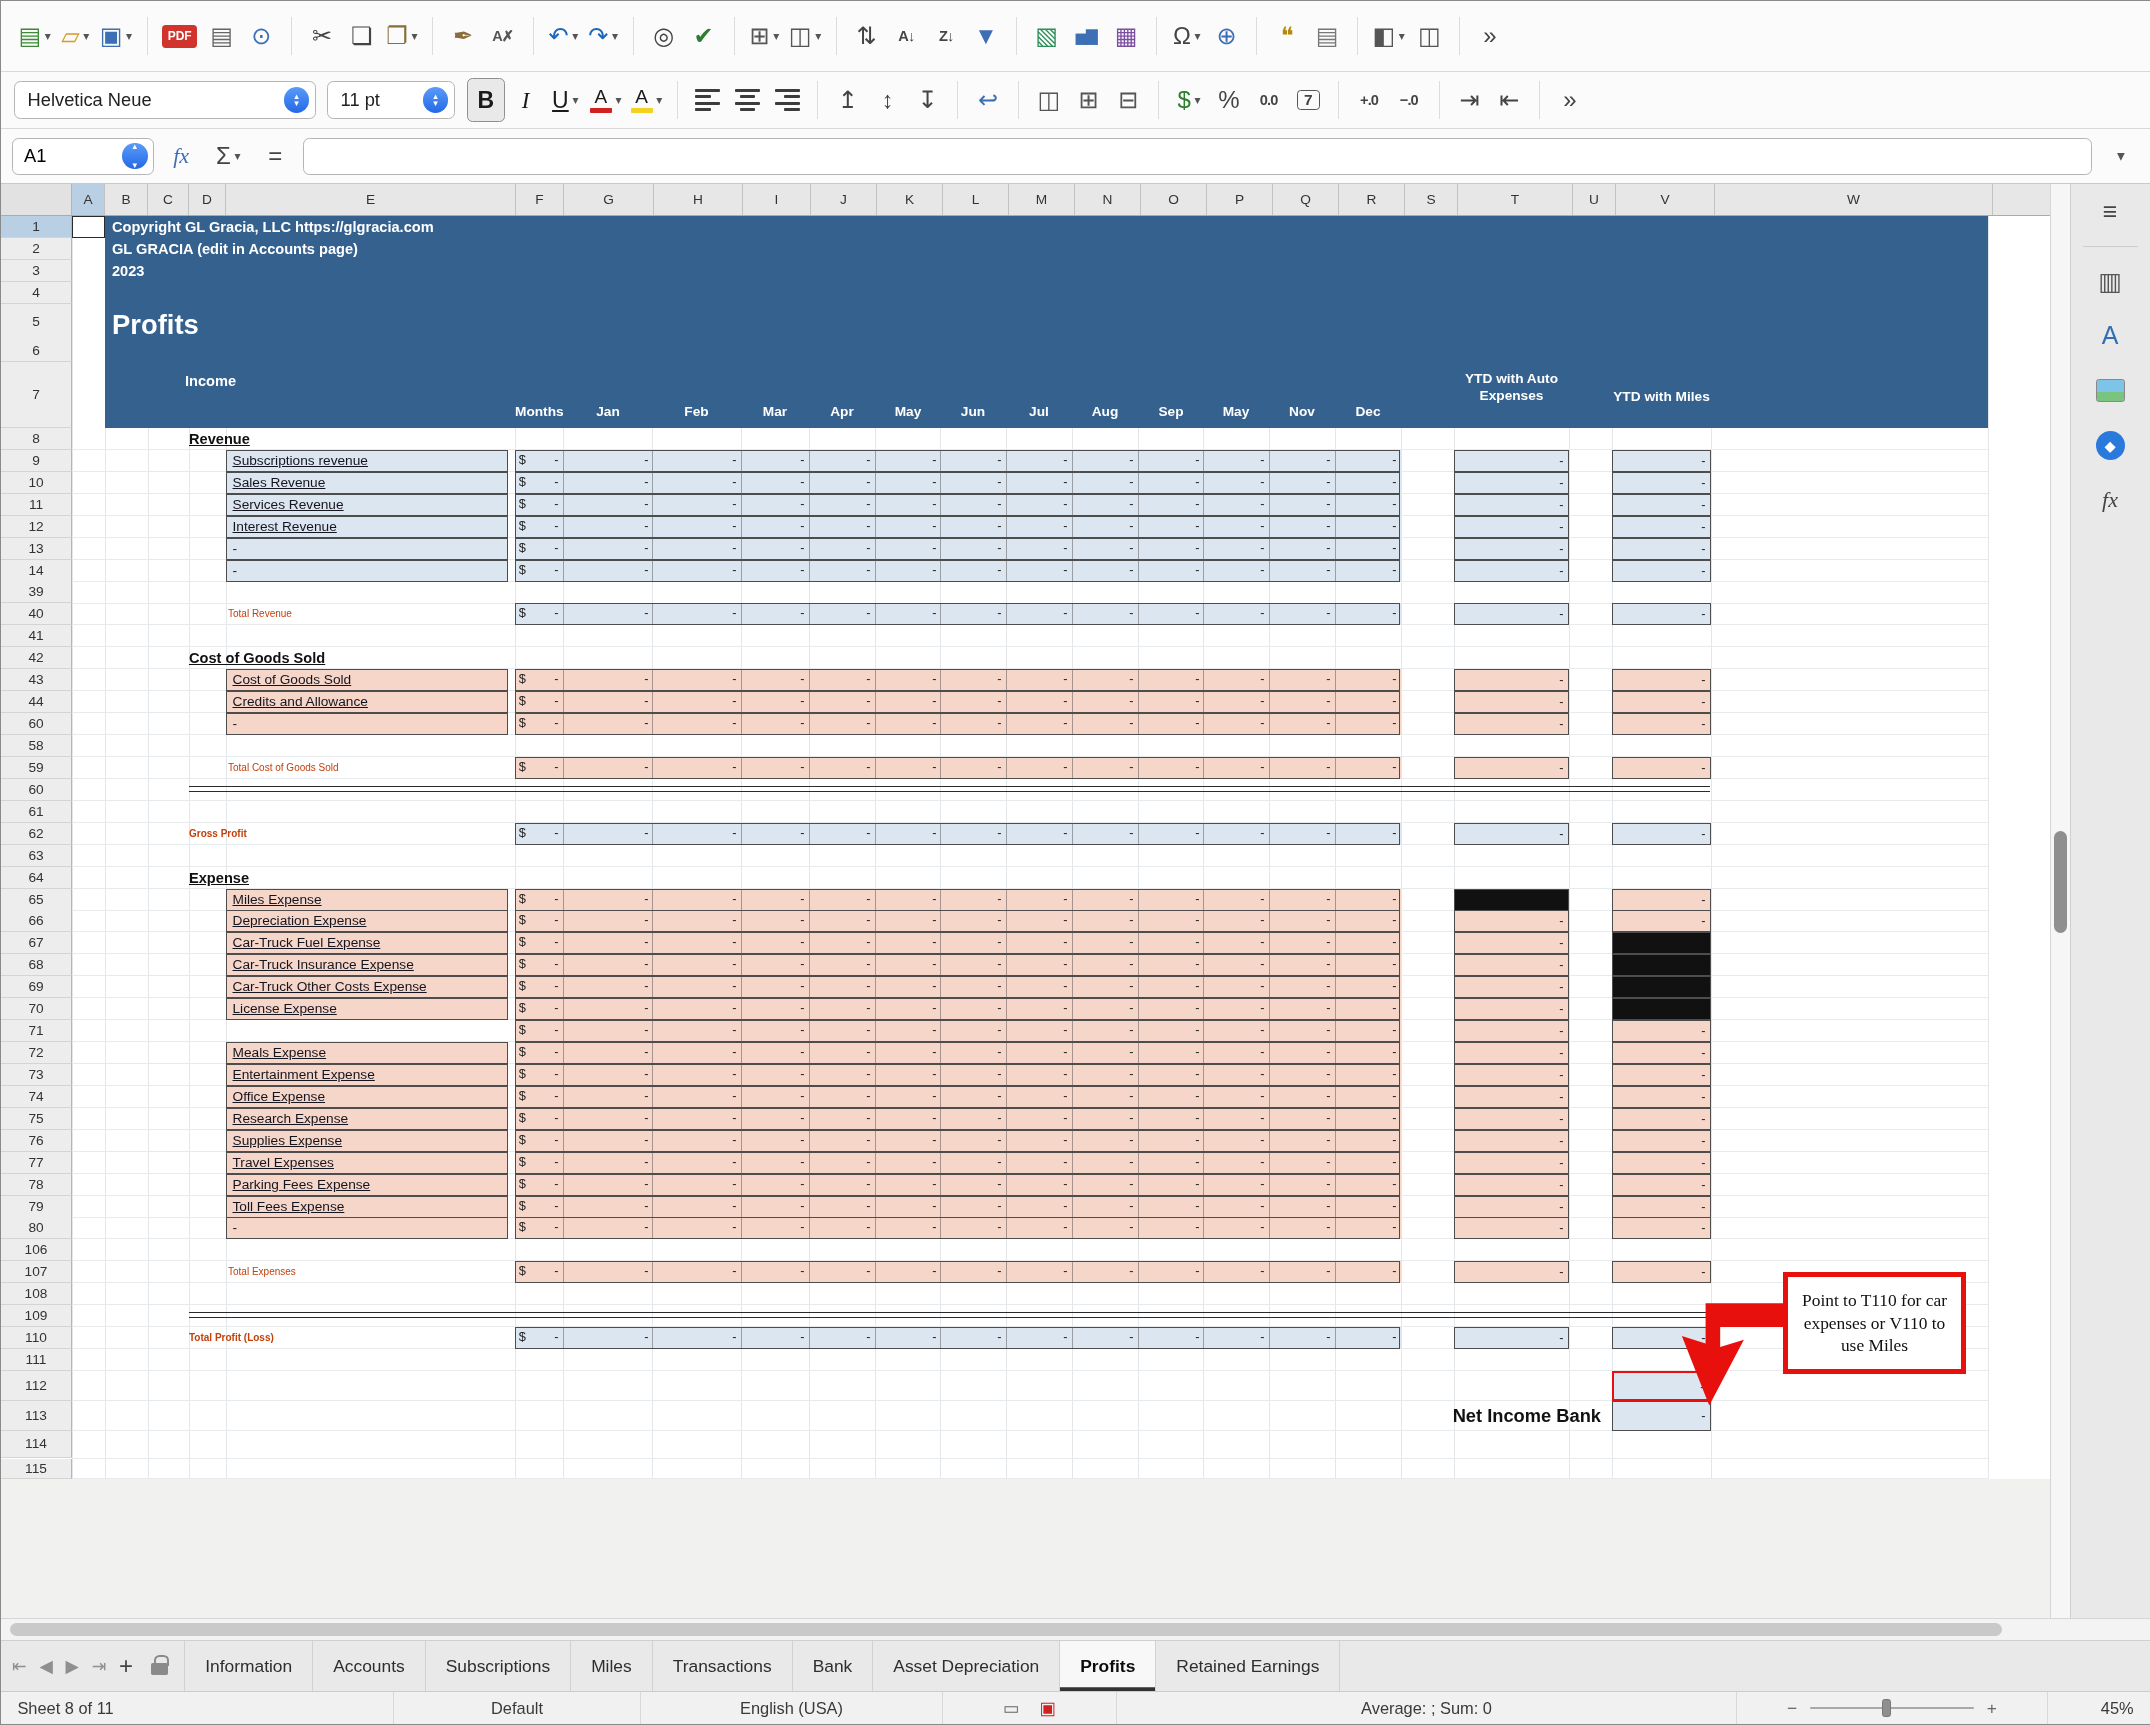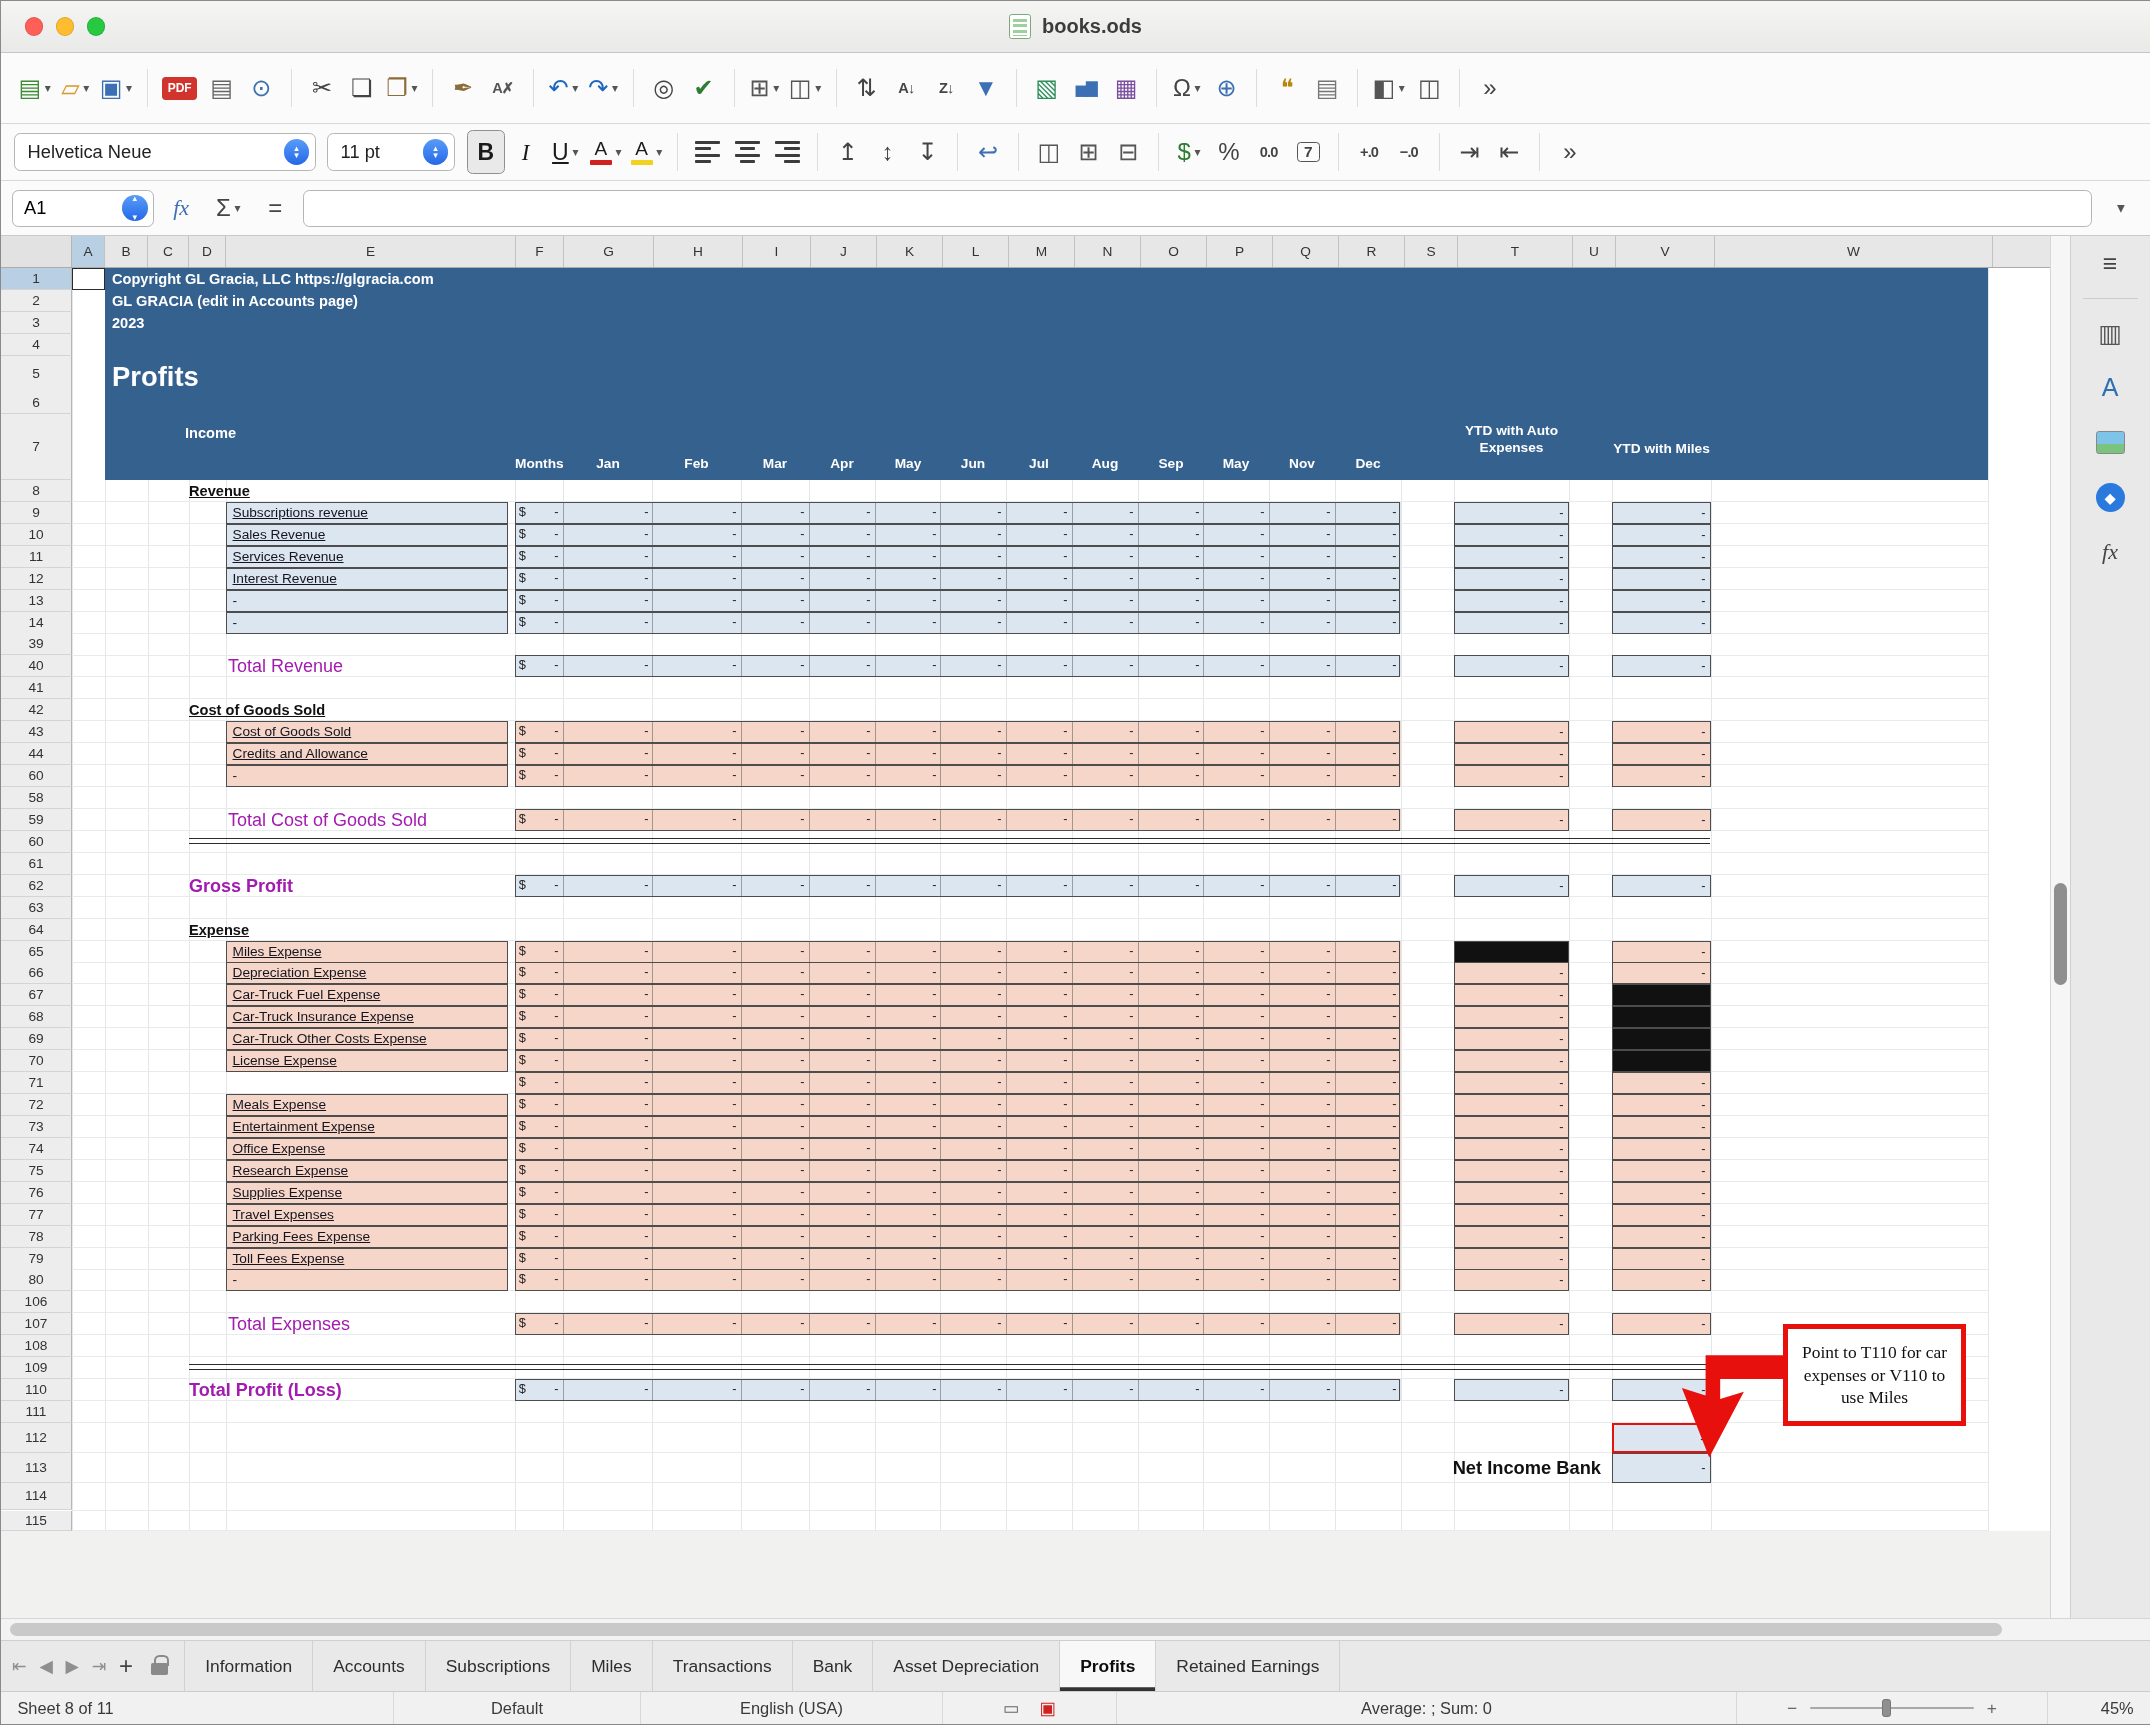--- a/index.html
+++ b/index.html
@@ -57,21 +57,21 @@
   .hline { position:absolute; height:0.9px; background:#e8ebee; }
   .rowhdr { position:absolute; left:0; width:71px; background:#ededed; border-right:0.9px solid #b5b5b5; border-bottom:0.9px solid #d4d4d4; text-align:center; font-size:13.7px; color:#333; }
   .rowhdr.hl { background:#b9cfe3; }
   .below { position:absolute; left:0; right:0; bottom:0; background:#f1f1f0; }
   .bluebg { position:absolute; background:#35618f; }
   .bluetxt { position:absolute; color:#fff; font-weight:bold; font-size:14.6px; white-space:nowrap; }
   .bluetitle { position:absolute; color:#fff; font-weight:bold; font-size:27.4px; white-space:nowrap; }
   .mhead { position:absolute; color:#fff; font-weight:bold; font-size:13.7px; text-align:center; }
   .ytd { position:absolute; color:#fff; font-weight:bold; font-size:13.7px; line-height:17.4px; text-align:center; }
   .seclabel { position:absolute; font-size:14.6px; font-weight:bold; text-decoration:underline; color:#111; white-space:nowrap; }
-  .totlabel { position:absolute; font-size:18px; color:#a21caf; white-space:nowrap; }
+  .totlabel { position:absolute; font-size:10px; color:#c2410c; white-space:nowrap; }
   .totlabel.b { font-weight:bold; }
   .lcell { position:absolute; border:0.9px solid #4d4d4d; font-size:13.7px; color:#15151f; padding-left:5.5px; overflow:hidden; white-space:nowrap; }
   .lcell .u { text-decoration:underline; }
   .dcell { position:absolute; font-size:12.8px; color:#222; }
   .dcell .dash { position:absolute; right:4.6px; top:0; }
   .dcell .dollar { position:absolute; left:3.7px; top:0; }
   .fillblue { background:#dce6f1; }
   .fillpink { background:#f6d6c9; }
   .fillblack { background:#111; }
   .div-left { border-left:0.9px solid rgba(50,50,50,.4); }
@@ -118,31 +118,20 @@
   .sbicon { font-size:17.4px; color:#666; }
   .sbicon.red { color:#d02020; }
   .ztrack { width:164px; height:2.7px; background:#a9a9a9; position:relative; border-radius:1.8px; }
   .zhandle { position:absolute; left:44%; top:-7.3px; width:9.1px; height:17.4px; background:#8f8f8f; border:0.9px solid #777; border-radius:2.7px; }
 </style>
 </head>
 <body>
 
 <div class="app">
 
-  <div class="titlebar">
-    <div class="traffic">
-      <div class="light" id="tl0" style="background: rgb(255, 95, 87);"></div>
-      <div class="light" id="tl1" style="background: rgb(254, 188, 46);"></div>
-      <div class="light" id="tl2" style="background: rgb(40, 200, 64);"></div>
-    </div>
-    <div class="title-wrap">
-      <span class="doc-icon"></span>
-      <span>books.ods</span>
-    </div>
-  </div>
 
   <div class="toolbar" id="toolbar1">
       <div class="tbtn">
         <div class="g" style="color: rgb(61, 139, 55);">▤</div>
         <div class="dd">▾</div>
       </div>
       <div class="tbtn">
         <div class="g" style="color: rgb(215, 155, 40);">▱</div>
         <div class="dd">▾</div>
       </div>

